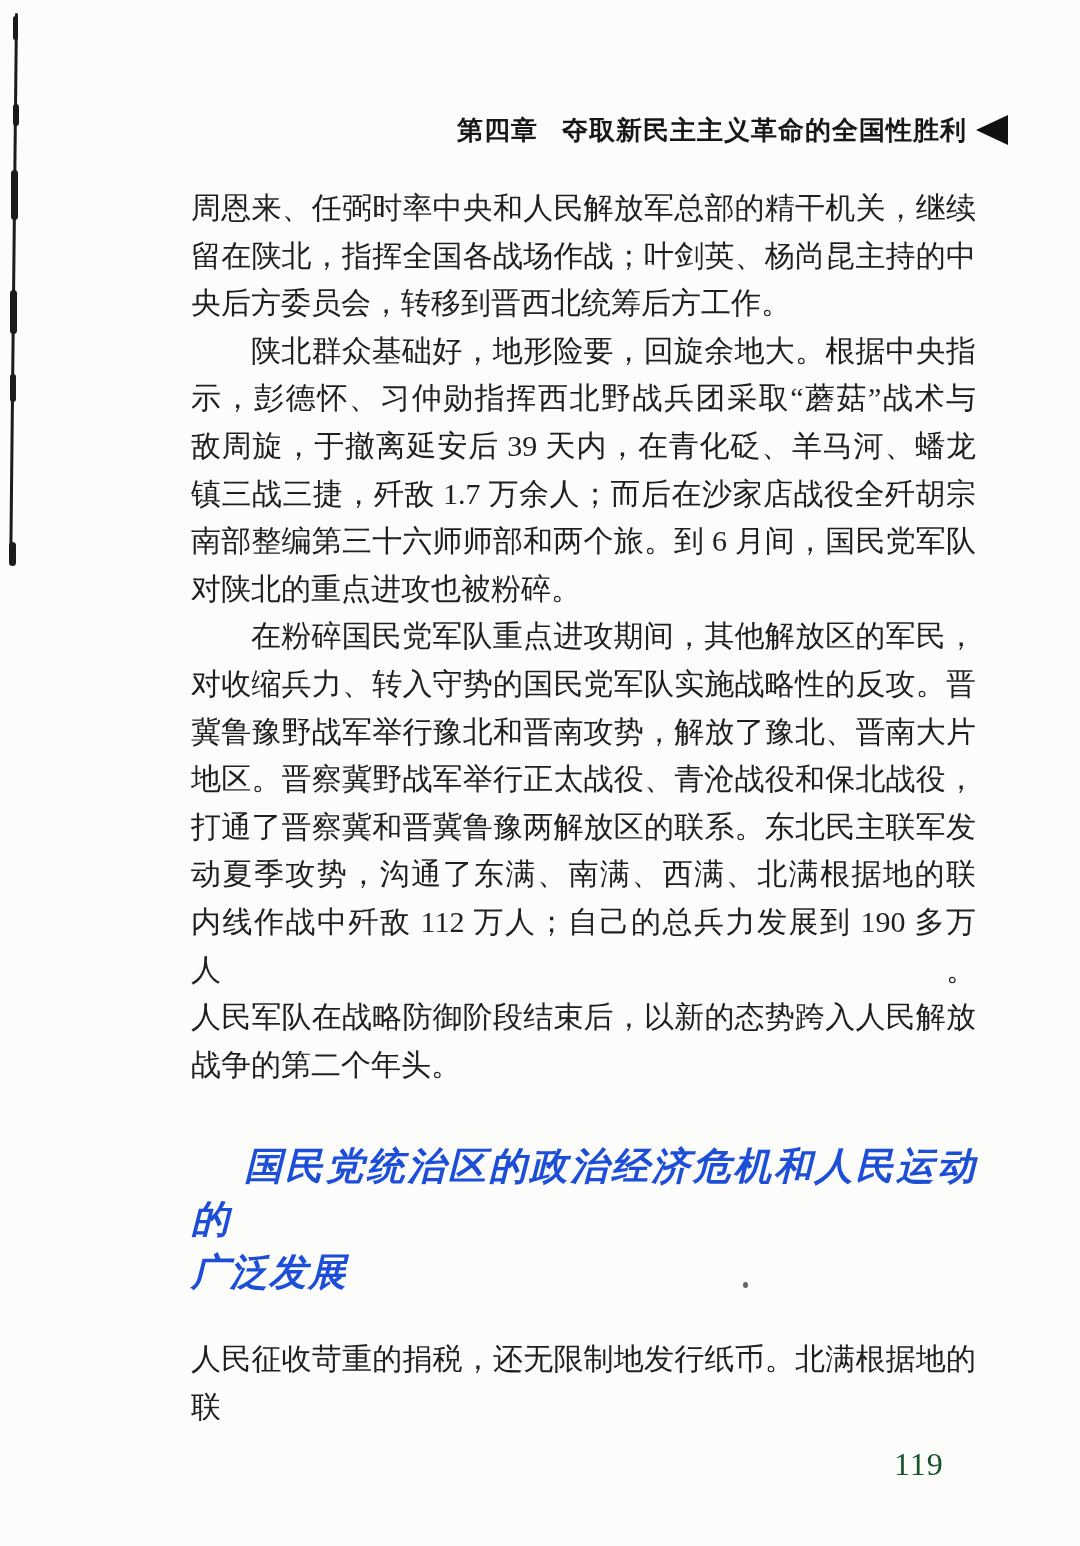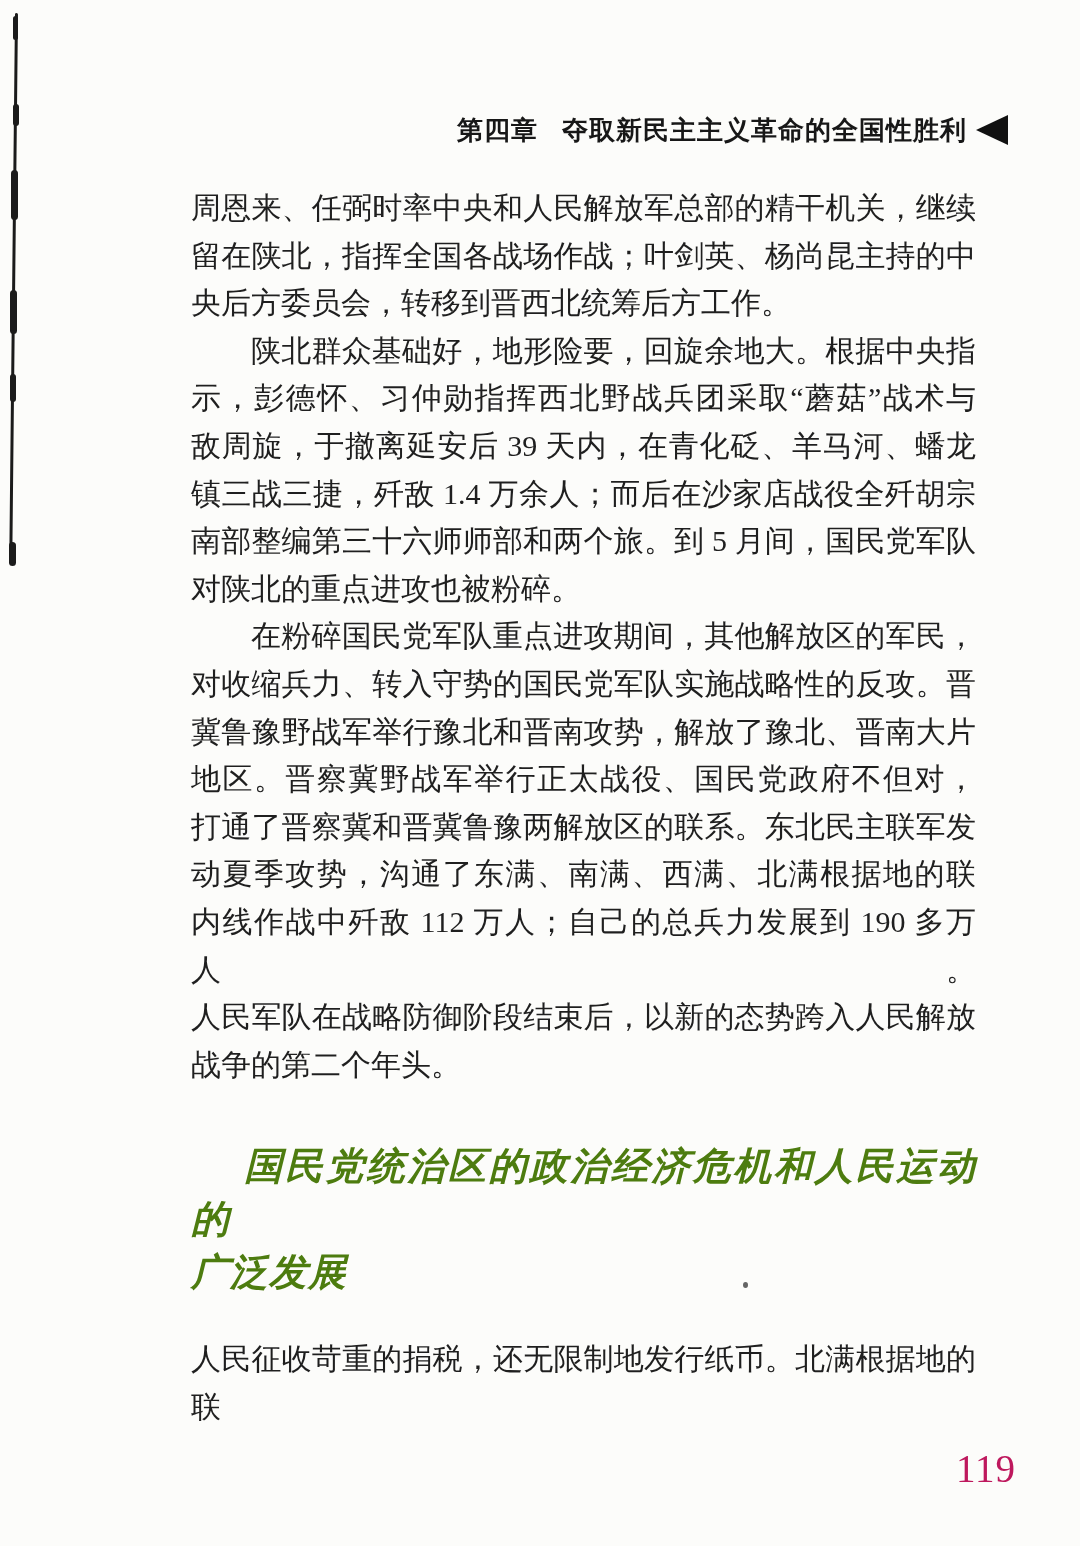--- a/index.html
+++ b/index.html
@@ -38,31 +38,31 @@
   .para{ margin:0; padding:0; }
   .line{ text-align-last:justify; text-justify:inter-character; }
   .line.short{ text-align-last:left; }
   .line.indent{ text-indent:2em; }
 
   
   .section-heading{
     margin-top:52px;
     font-size:38px; line-height:53px;
     font-weight:700; font-style:italic;
-    color:#4d7c0f; letter-spacing:1px;
+    color:#1d4ed8; letter-spacing:1px;
   }
   .section-heading .hline{ text-align-last:left; }
   .section-heading .hline1{ text-indent:1.4em; }
 
   .para.after{ margin-top:36px; }
 
   
   .page-number{
-    position:absolute; top:1446px; left:956px;
-    font-size:39px; letter-spacing:1px; color:#be185d;
+    position:absolute; top:1446px; left:894px;
+    font-size:32px; letter-spacing:1px; color:#14532d;
   }
 
   
   .spine-line{
     position:absolute; left:15px; top:13px; width:3px; height:548px;
     background:#1b1b1b; border-radius:2px;
     transform:rotate(0.6deg); transform-origin:50% 0;
   }
   .blob{ position:absolute; background:#1b1b1b; border-radius:4px; }
   .blob.b1{ left:13px; top:16px;  width:5px; height:24px; }
@@ -101,30 +101,30 @@
     <div class="para">
       <div class="line">周恩来、任弼时率中央和人民解放军总部的精干机关，继续</div>
       <div class="line">留在陕北，指挥全国各战场作战；叶剑英、杨尚昆主持的中</div>
       <div class="line short">央后方委员会，转移到晋西北统筹后方工作。</div>
     </div>
 
     <div class="para">
       <div class="line indent">陕北群众基础好，地形险要，回旋余地大。根据中央指</div>
       <div class="line">示，彭德怀、习仲勋指挥西北野战兵团采取“蘑菇”战术与</div>
       <div class="line">敌周旋，于撤离延安后 39 天内，在青化砭、羊马河、蟠龙</div>
-      <div class="line">镇三战三捷，歼敌 1.4 万余人；而后在沙家店战役全歼胡宗</div>
-      <div class="line">南部整编第三十六师师部和两个旅。到 5 月间，国民党军队</div>
+      <div class="line">镇三战三捷，歼敌 1.7 万余人；而后在沙家店战役全歼胡宗</div>
+      <div class="line">南部整编第三十六师师部和两个旅。到 6 月间，国民党军队</div>
       <div class="line short">对陕北的重点进攻也被粉碎。</div>
     </div>
 
     <div class="para">
       <div class="line indent">在粉碎国民党军队重点进攻期间，其他解放区的军民，</div>
       <div class="line">对收缩兵力、转入守势的国民党军队实施战略性的反攻。晋</div>
       <div class="line">冀鲁豫野战军举行豫北和晋南攻势，解放了豫北、晋南大片</div>
-      <div class="line">地区。晋察冀野战军举行正太战役、国民党政府不但对，</div>
+      <div class="line">地区。晋察冀野战军举行正太战役、青沧战役和保北战役，</div>
       <div class="line">打通了晋察冀和晋冀鲁豫两解放区的联系。东北民主联军发</div>
       <div class="line">动夏季攻势，沟通了东满、南满、西满、北满根据地的联</div>
     </div>
 
     <div class="para">
       <div class="line">内线作战中歼敌 112 万人；自己的总兵力发展到 190 多万人。</div>
       <div class="line">人民军队在战略防御阶段结束后，以新的态势跨入人民解放</div>
       <div class="line short">战争的第二个年头。</div>
     </div>
 

